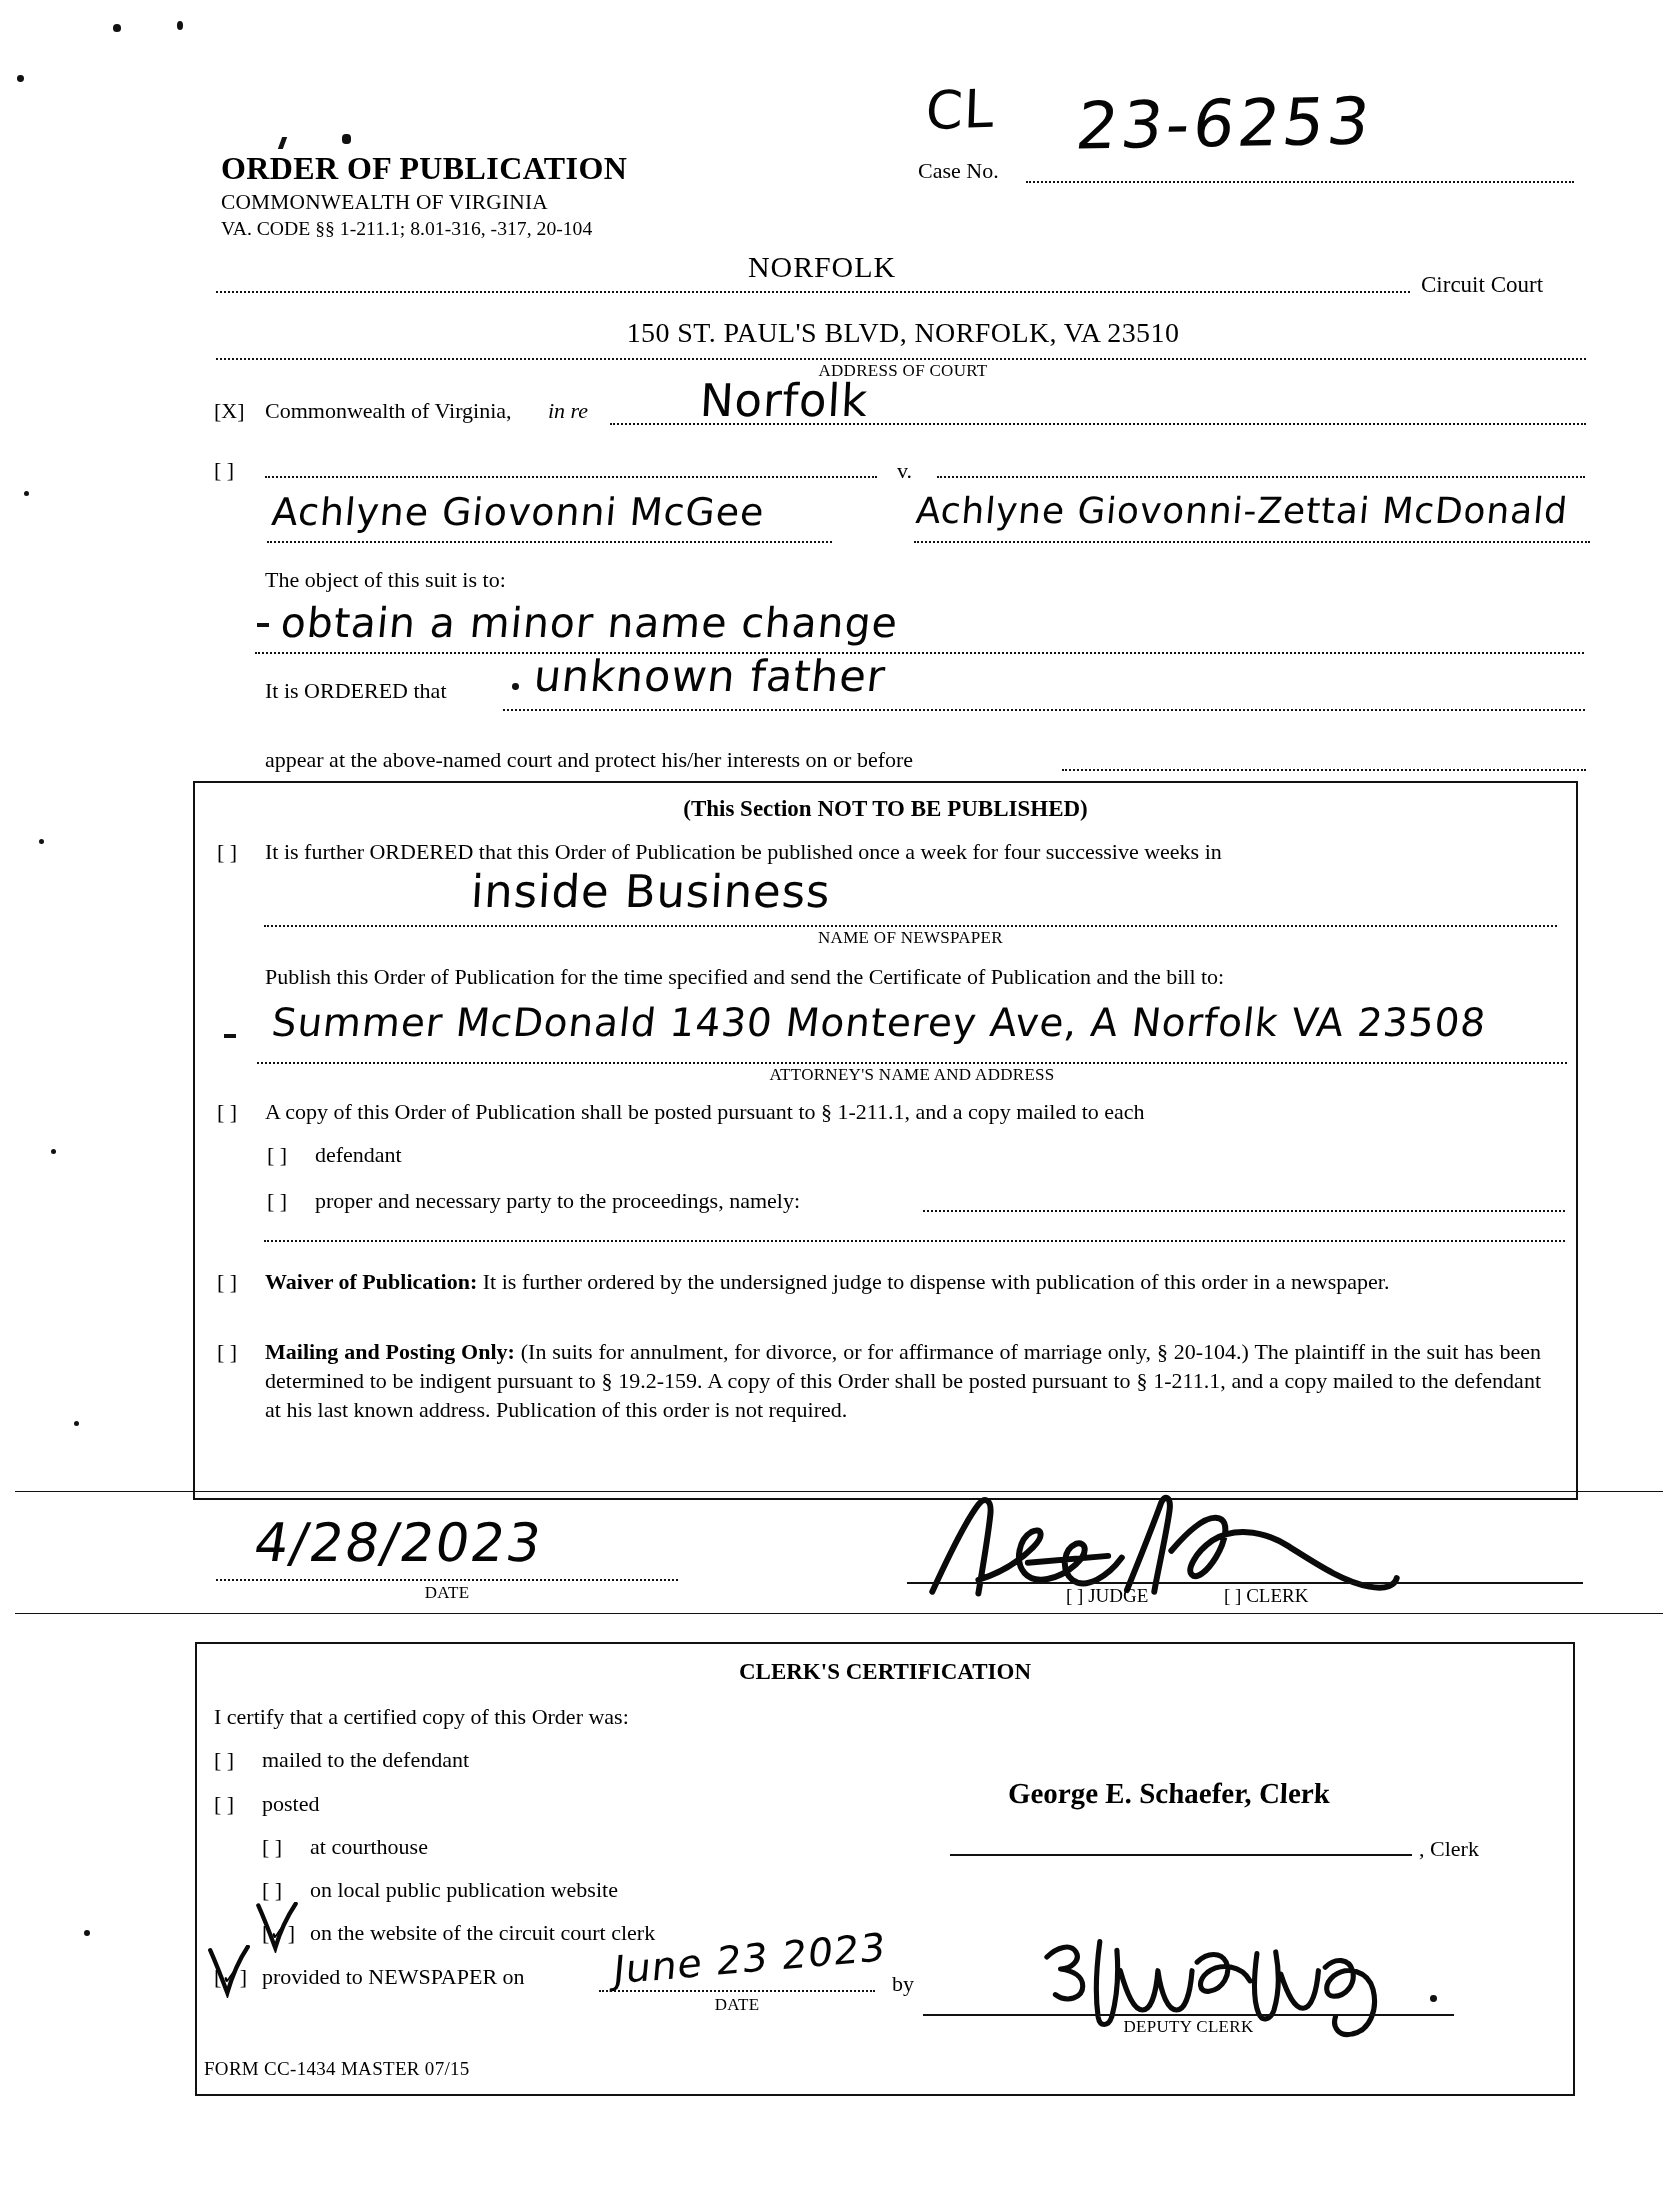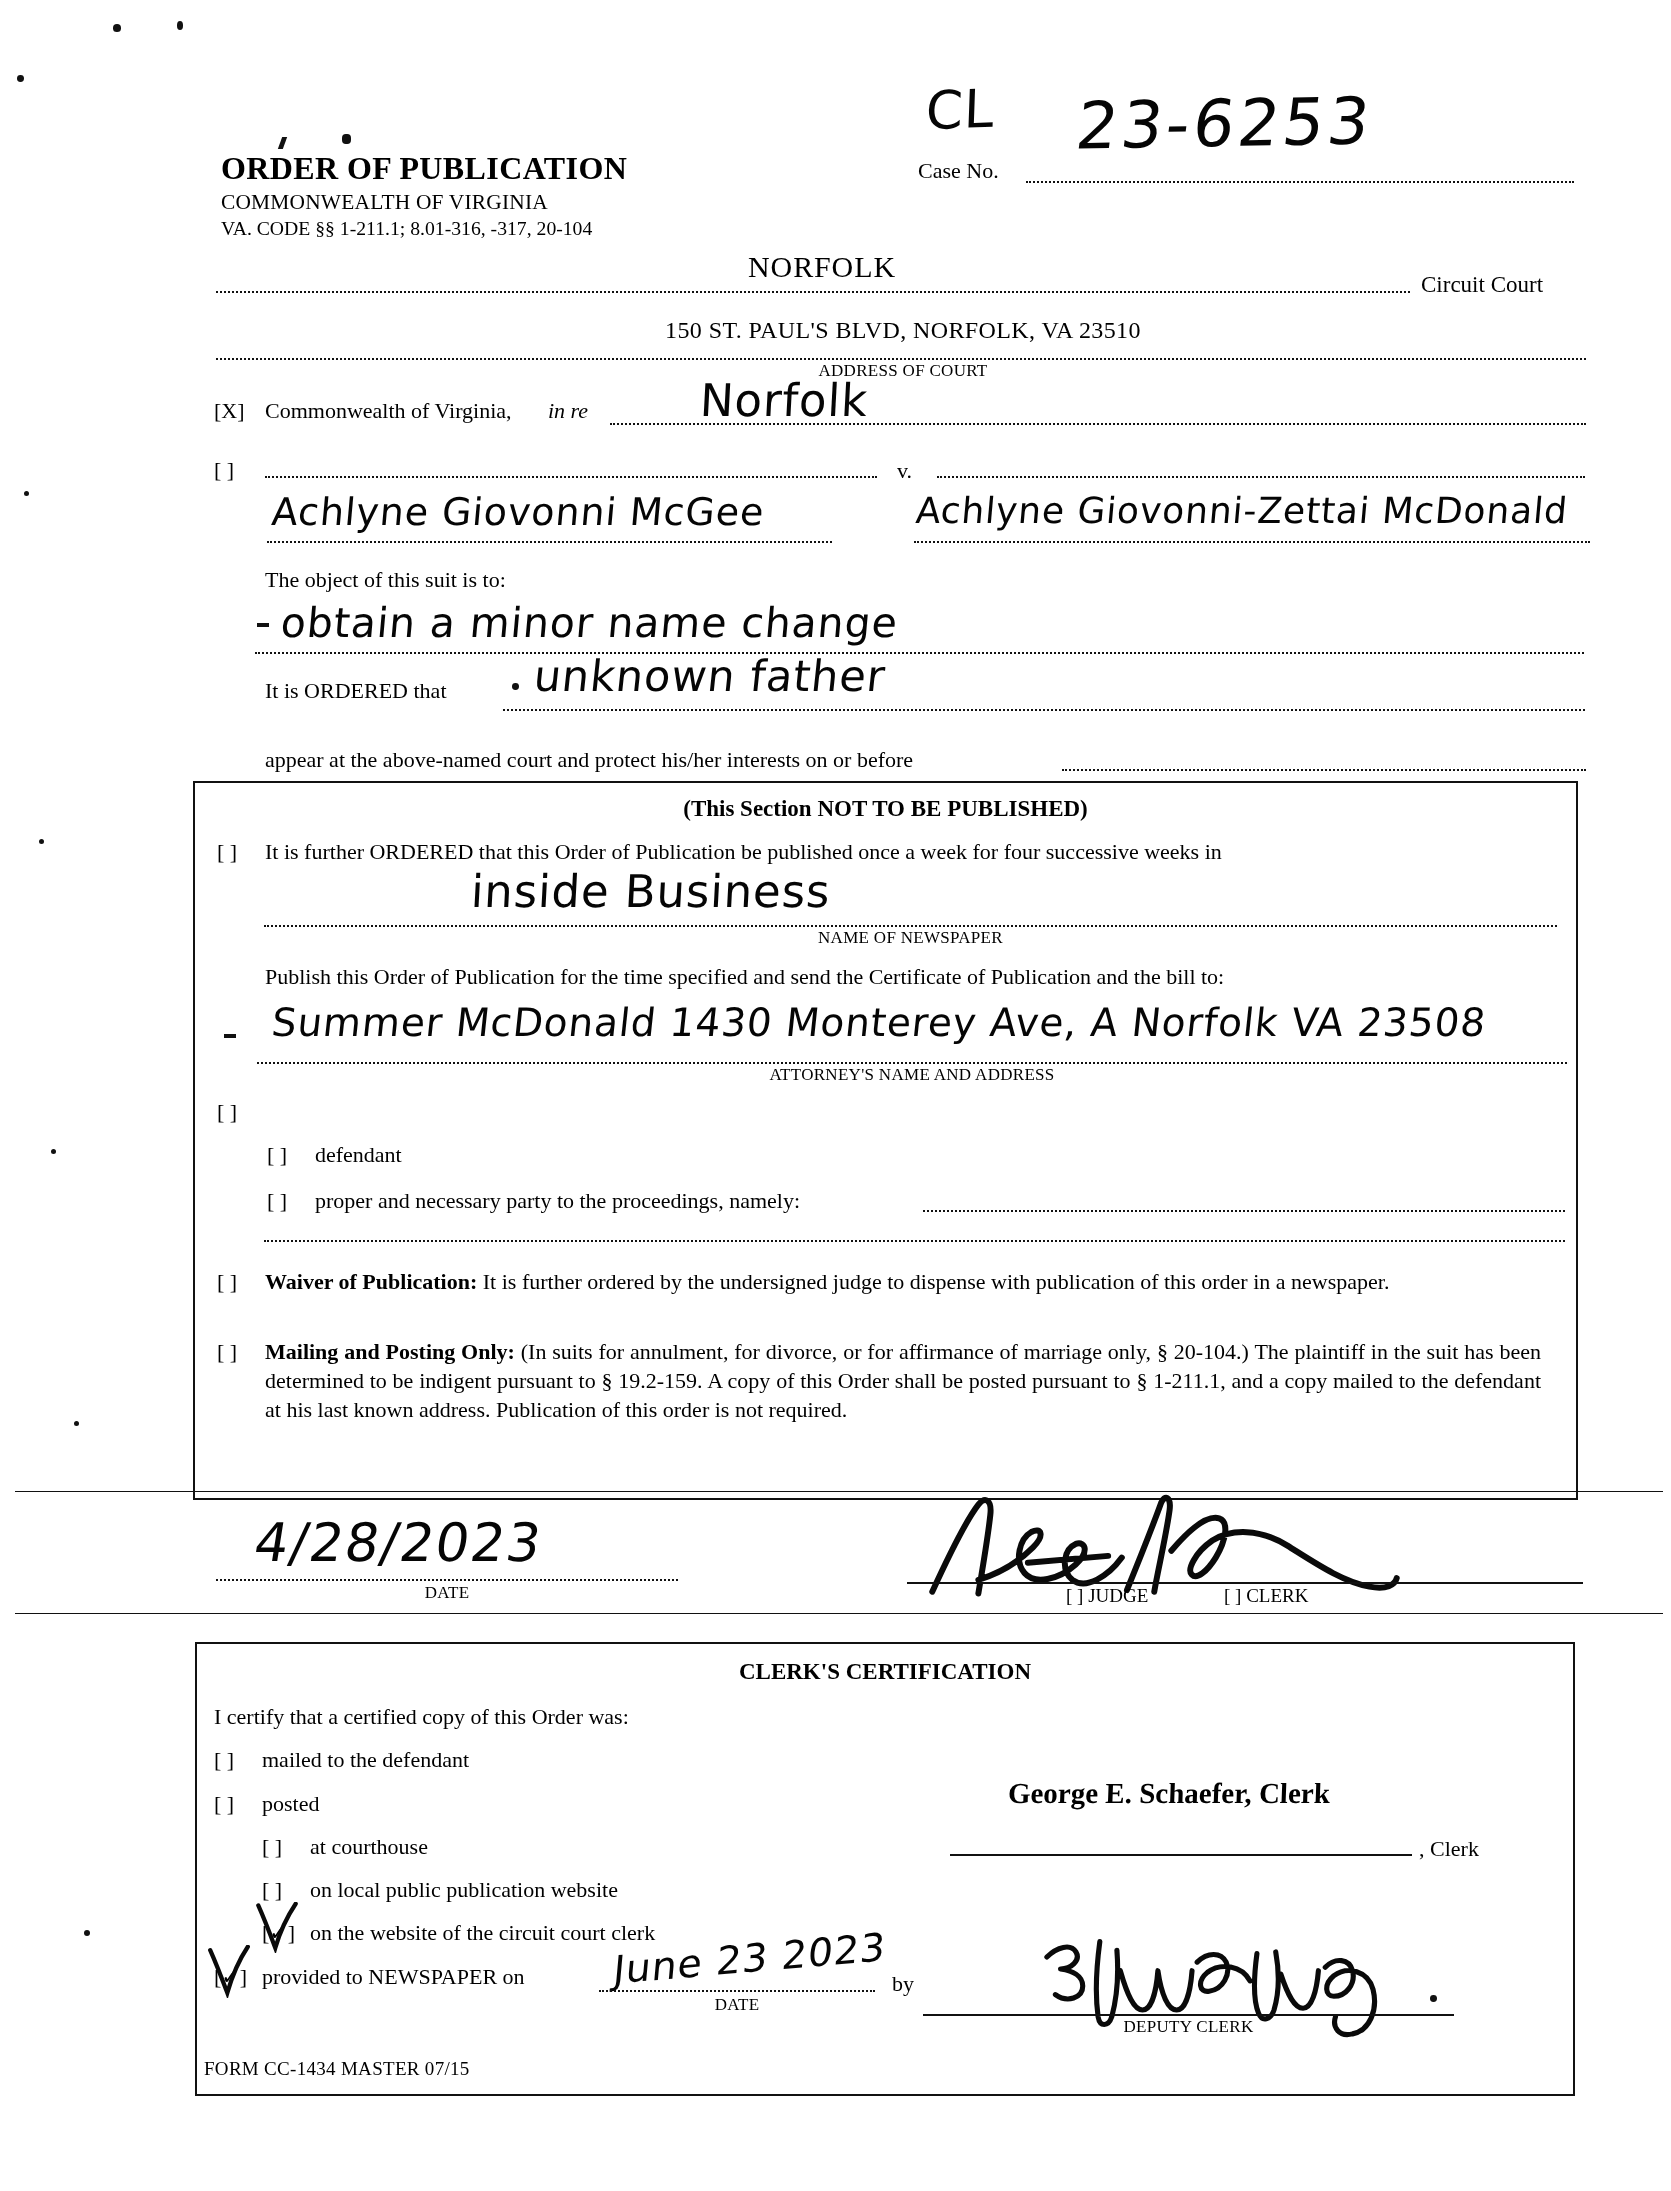--- a/index.html
+++ b/index.html
@@ -67,21 +67,21 @@
     font-size: 19.7px;
   }
   .caseno-label { font-size: 22px; }
 
   .court-name {
     font-size: 30px;
     text-align: center;
     letter-spacing: 0.9px;
   }
   .court-addr {
-    font-size: 24px;
+    font-size: 28px;
     text-align: center;
     letter-spacing: 0.4px;
   }
   .circuit-court { font-size: 23px; }
 
   .body-txt {
     font-size: 22px;
     line-height: 1.32;
   }
 
@@ -191,20 +191,21 @@
   <div class="abs body-txt" style="left:265px;top:962px;width:1293px;">Publish this Order of Publication for the time specified and send the Certificate of Publication and the bill to:</div>
 
   <div class="abs caption" style="left:264px;top:928px;width:1293px;">NAME OF NEWSPAPER</div>
 
   <div class="abs hand" style="left:272px;top:1000px;font-size:39px;transform:skewX(-6deg);">Summer McDonald 1430 Monterey Ave, A  Norfolk VA 23508</div>
   <div class="abs dots" style="left:257px;top:1062px;width:1310px;"></div>
   <div class="abs" style="left:224px;top:1034px;width:12px;height:4.3px;background:#111;"></div>
   <div class="abs caption" style="left:257px;top:1065px;width:1310px;">ATTORNEY'S NAME AND ADDRESS</div>
 
   <div class="abs body-txt cb" style="left:217px;top:1097px;">[ ]</div>
+  <div class="abs body-txt" style="left:265px;top:1097px;width:1284px;">A copy of this Order of Publication shall be posted pursuant to § 1-211.1, and a copy mailed to each</div>
 
   <div class="abs body-txt cb" style="left:267px;top:1140px;">[ ]</div>
   <div class="abs body-txt" style="left:315px;top:1140px;">defendant</div>
 
   <div class="abs body-txt cb" style="left:267px;top:1186px;">[ ]</div>
   <div class="abs body-txt" style="left:315px;top:1186px;">proper and necessary party to the proceedings, namely:</div>
   <div class="abs dots" style="left:923px;top:1210px;width:642px;"></div>
   <div class="abs dots" style="left:264px;top:1240px;width:1301px;"></div>
 
   <div class="abs body-txt cb" style="left:217px;top:1267px;">[ ]</div>

